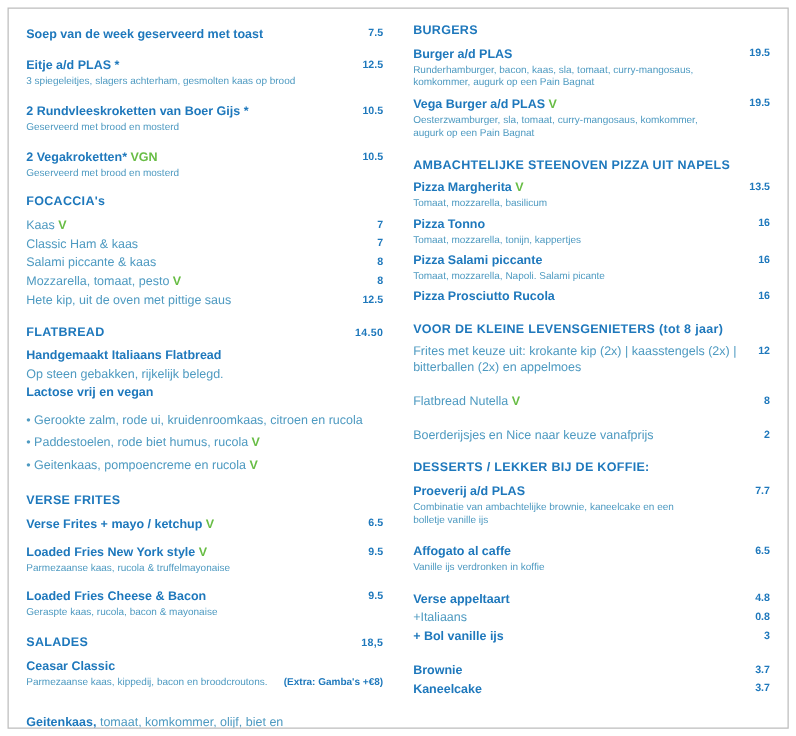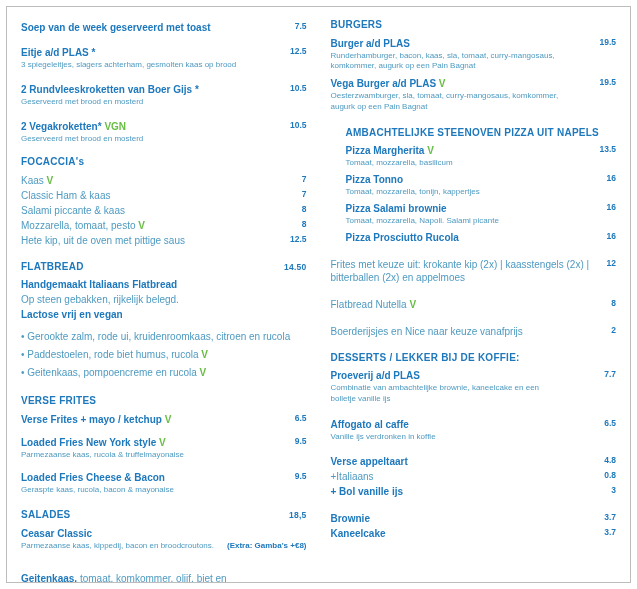--- a/index.html
+++ b/index.html
@@ -14,21 +14,21 @@
     background:#ffffff;
     box-sizing:border-box;
     padding:12px 14px 10px 14px;
     overflow:hidden;
   }
   .columns{display:flex;gap:24px;align-items:flex-start;}
   .col{flex:1;min-width:0;}
   .section{margin-top:10px;}
   .section:first-child{margin-top:0;}
   .heading-row{
-    display:flex;justify-content:space-between;align-items:center;
+    display:flex;justify-content:space-between;align-items:flex-start;
     color:#1e78bc;font-weight:bold;font-size:10px;letter-spacing:.25px;
     margin-bottom:5px;line-height:1.25;
   }
   .item-row{
     display:flex;justify-content:space-between;align-items:flex-start;
     margin-top:2px;line-height:1.3;
   }
   .item-text{flex:1;padding-right:8px;font-size:10px;}
   .bold{color:#1e78bc;font-weight:bold;}
   .plain{color:#4e9ac1;}
@@ -186,51 +186,54 @@
             <span class="desc">Runderhamburger, bacon, kaas, sla, tomaat, curry-mangosaus, komkommer, augurk op een Pain Bagnat</span>
           </div>
           <div class="item-row" style="margin-top: 5px;">
             <span class="item-text"><span class="bold">Vega Burger a/d PLAS</span><span class="marker"> V</span></span>
             <span class="price">19.5</span>
           </div>
           <div class="desc-row">
             <span class="desc">Oesterzwamburger, sla, tomaat, curry-mangosaus, komkommer, augurk op een Pain Bagnat</span>
           </div>
         </div>
-        <div class="section" style="margin-top: 14px; margin-left: 15px;">
+        <div class="section" style="margin-top: 14px;">
           <div class="heading-row">
             <span class="heading">AMBACHTELIJKE STEENOVEN PIZZA UIT NAPELS</span>
           </div>
           <div class="item-row">
             <span class="item-text"><span class="bold">Pizza Margherita</span><span class="marker"> V</span></span>
             <span class="price">13.5</span>
           </div>
           <div class="desc-row">
             <span class="desc">Tomaat, mozzarella, basilicum</span>
           </div>
           <div class="item-row" style="margin-top: 4px;">
             <span class="item-text"><span class="bold">Pizza Tonno</span></span>
             <span class="price">16</span>
           </div>
           <div class="desc-row">
             <span class="desc">Tomaat, mozzarella, tonijn, kappertjes</span>
           </div>
           <div class="item-row" style="margin-top: 4px;">
-            <span class="item-text"><span class="bold">Pizza Salami brownie</span></span>
+            <span class="item-text"><span class="bold">Pizza Salami piccante</span></span>
             <span class="price">16</span>
           </div>
           <div class="desc-row">
             <span class="desc">Tomaat, mozzarella, Napoli. Salami picante</span>
           </div>
           <div class="item-row" style="margin-top: 4px;">
             <span class="item-text"><span class="bold">Pizza Prosciutto Rucola</span></span>
             <span class="price">16</span>
           </div>
         </div>
         <div class="section" style="margin-top: 14px;">
+          <div class="heading-row">
+            <span class="heading">VOOR DE KLEINE LEVENSGENIETERS (tot 8 jaar)</span>
+          </div>
           <div class="item-row">
             <span class="item-text"><span class="plain">Frites met keuze uit: krokante kip (2x) | kaasstengels (2x) | bitterballen (2x) en appelmoes</span></span>
             <span class="price">12</span>
           </div>
           <div class="item-row" style="margin-top: 14px;">
             <span class="item-text"><span class="plain">Flatbread Nutella</span><span class="marker"> V</span></span>
             <span class="price">8</span>
           </div>
           <div class="item-row" style="margin-top: 14px;">
             <span class="item-text"><span class="plain">Boerderijsjes en Nice naar keuze vanafprijs</span></span>

